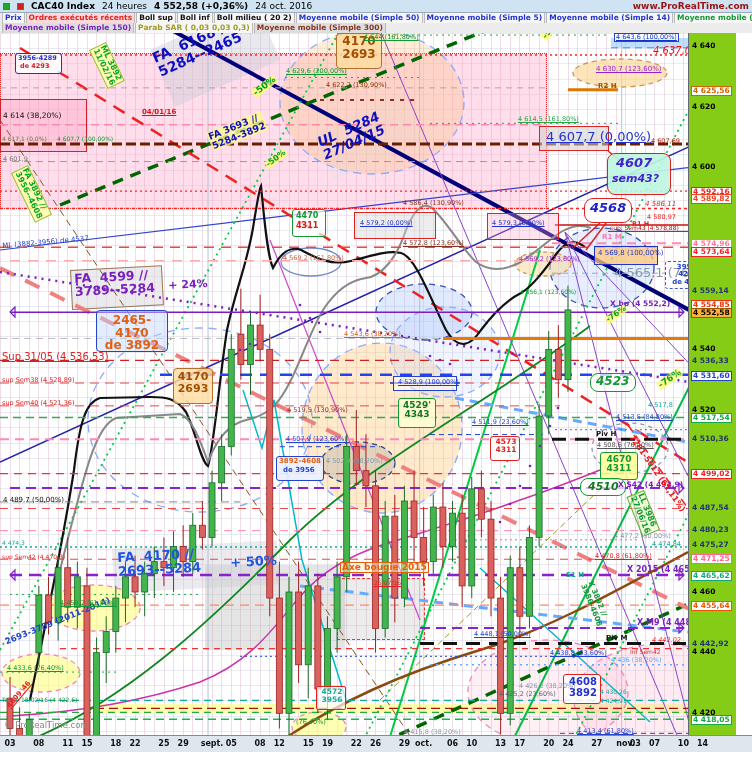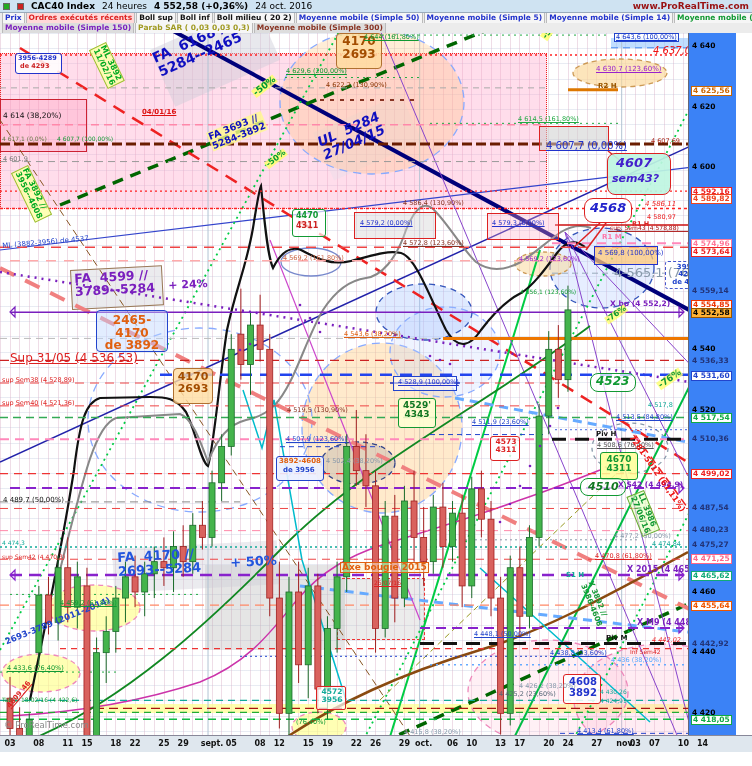--- a/index.html
+++ b/index.html
@@ -14,21 +14,21 @@
   .hdr .site{margin-left:auto;color:#991111;font-weight:bold;}
   .leg{position:absolute;left:0;width:752px;height:10px;background:#ececec;
        display:flex;align-items:center;gap:1px;font-size:7.5px;overflow:hidden;padding-left:2px;}
   #leg1{top:13px;} #leg2{top:23px;}
   .chip{display:inline-block;padding:8px 2px;background:#f6f6f6;border:1px solid #bbb;
         font-weight:bold;white-space:nowrap;line-height:8px;}
   #chart{position:absolute;left:0;top:33px;width:688px;height:702px;overflow:hidden;background:#fff;
     background-image:
       repeating-linear-gradient(to right, rgba(215,170,195,.40) 0 1px, transparent 1px 9.62px),
       repeating-linear-gradient(to bottom, rgba(205,212,228,.45) 0 1px, transparent 1px 15.17px);}
-  #yaxis{position:absolute;left:688px;top:33px;width:48px;height:702px;background:#3b82f6;
+  #yaxis{position:absolute;left:688px;top:33px;width:48px;height:702px;background:#84cc16;
          border-left:1px solid #667;font-size:7.5px;font-weight:bold;color:#000;}
   .ylab{position:absolute;left:2px;white-space:nowrap;line-height:8px;padding:0 1px;}
   #xaxis{position:absolute;left:0;top:735px;width:752px;height:17px;background:#dfe7ee;
          border-top:1px solid #889;font-size:8px;font-weight:bold;color:#111;}
   .xlab{position:absolute;top:3px;transform:translateX(-50%);white-space:nowrap;}
   #footer{position:absolute;left:0;top:752px;width:752px;height:14px;background:#000;color:#eee;
           font-family:"DejaVu Sans Mono",monospace;font-size:10px;line-height:14px;}
   #footer span{margin-left:280px;}
   .zone{position:absolute;}
   .ann{position:absolute;white-space:pre;line-height:1.05;pointer-events:none;}
@@ -366,21 +366,21 @@
       <div class="ann" style="left: 3px; top: 123px; color: rgb(119, 119, 119); font-size: 6.5px;"><div>4 601,9</div></div>
       <div class="ann" style="left: 364px; top: 1px; color: rgb(17, 153, 51); font-size: 6.5px; text-decoration: underline;"><div>4 644 (161,80%)</div></div>
       <div class="ann" style="left: 286px; top: 35px; color: rgb(17, 153, 51); font-size: 6.5px; text-decoration: underline;"><div>4 629,6 (200,00%)</div></div>
       <div class="ann" style="left: 326px; top: 49px; color: rgb(136, 51, 0); font-size: 6.5px;"><div>4 622,2 (130,90%)</div></div>
       <div class="ann" style="left: 614px; top: 0px; color: rgb(17, 51, 204); font-size: 6.5px; text-decoration: underline; background: rgba(255, 255, 255, 0.7); border: 1px solid rgb(34, 68, 204); padding: 0px 1px;"><div>4 643,6 (100,00%)</div></div>
       <div class="ann" style="left: 540px; top: 3px; color: rgb(0, 153, 51); font-size: 8.5px; font-weight: bold; background: rgba(255, 255, 110, 0.85); padding: 0px 1px; transform: rotate(-55deg); transform-origin: left top;"><div>-50%</div></div>
       <div class="ann" style="left: 653px; top: 13px; color: rgb(238, 17, 17); font-size: 10px; font-style: italic;"><div>4 637,06</div></div>
       <div class="ann" style="left: 596px; top: 33px; color: rgb(153, 34, 204); font-size: 7px; text-decoration: underline;"><div>4 630,7 (123,60%)</div></div>
       <div class="ann" style="left: 598px; top: 50px; color: rgb(153, 85, 0); font-size: 7px; font-weight: bold;"><div>R2 H</div></div>
       <div class="ann" style="left: 518px; top: 83px; color: rgb(34, 170, 68); font-size: 6.5px; text-decoration: underline;"><div>4 614,5 (161,80%)</div></div>
-      <div class="ann" style="left: 546px; top: 108px; color: rgb(34, 51, 204); font-size: 10px; text-decoration: underline;"><div>4 607,7 (0,00%)</div></div>
+      <div class="ann" style="left: 546px; top: 97px; color: rgb(34, 51, 204); font-size: 13px; text-decoration: underline;"><div>4 607,7 (0,00%)</div></div>
       <div class="ann" style="left: 651px; top: 105px; color: rgb(170, 34, 17); font-size: 6.5px;"><div>4 607,69</div></div>
       <div class="ann" style="left: 616px; top: 123px; color: rgb(68, 34, 204); font-size: 13px; font-weight: bold; font-style: italic;"><div>4607</div></div>
       <div class="ann" style="left: 612px; top: 140px; color: rgb(68, 34, 204); font-size: 11px; font-weight: bold; font-style: italic;"><div>sem43?</div></div>
       <div class="ann" style="left: 590px; top: 168px; color: rgb(34, 34, 204); font-size: 13px; font-weight: bold; font-style: italic;"><div>4568</div></div>
       <div class="ann" style="left: 596px; top: 188px; color: rgb(221, 34, 34); font-size: 6.5px; font-weight: bold; padding-left: 36px;"><div>R1 H</div></div>
       <div class="ann" style="left: 645px; top: 168px; color: rgb(238, 34, 34); font-size: 7px; font-style: italic;"><div>4 586,11</div></div>
       <div class="ann" style="left: 647px; top: 181px; color: rgb(238, 34, 34); font-size: 6.5px;"><div>4 580,97</div></div>
       <div class="ann" style="left: 610px; top: 192px; color: rgb(170, 17, 17); font-size: 6px;"><div>sup. Sem43 (4 578,88)</div></div>
       <div class="ann" style="left: 403px; top: 167px; color: rgb(136, 51, 34); font-size: 6.5px;"><div>4 586,4 (130,90%)</div></div>
       <div class="ann" style="left: 360px; top: 187px; color: rgb(34, 51, 204); font-size: 6.5px; text-decoration: underline;"><div>4 579,2 (0,00%)</div></div>
@@ -394,21 +394,21 @@
       <div class="ann" style="left: 598px; top: 217px; color: rgb(34, 51, 204); font-size: 7px; "><div>4 569,8 (100,00%)</div></div>
       <div class="ann" style="left: 614px; top: 233px; color: rgb(136, 153, 170); font-size: 13px;"><div>4 565,1 (76,40%)</div></div>
       <div class="ann" style="left: 668px; top: 231px; color: rgb(34, 68, 204); font-size: 7px; font-weight: bold; width: 40px; white-space: normal; text-align: center;">
         <div>3956-4289</div>
         <div>de 4311</div>
       </div>
       <div class="ann" style="left: 610px; top: 267px; color: rgb(122, 31, 190); font-size: 7.5px; font-weight: bold;"><div>X bp (4 552,2)</div></div>
       <div class="ann" style="left: 74px; top: 239px; color: rgb(122, 31, 190); font-size: 12.5px; font-weight: bold; transform: rotate(-3deg); transform-origin: left top;"><div>FA  4599 //</div><div>3789--5284</div></div>
       <div class="ann" style="left: 168px; top: 247px; color: rgb(122, 31, 190); font-size: 11px; font-weight: bold; transform: rotate(-3deg); transform-origin: left top;"><div>+ 24%</div></div>
       <div class="ann" style="left: 2px; top: 210px; color: rgb(34, 68, 204); font-size: 7px; transform: rotate(-5deg); transform-origin: left top;"><div>ML (3882-3956) de 4537</div></div>
-      <div class="ann" style="left: 10px; top: 319px; color: rgb(221, 34, 34); font-size: 12px; text-decoration: underline; text-align: right;"><div>Sup 31/05 (4 536,53)</div></div>
+      <div class="ann" style="left: 2px; top: 319px; color: rgb(221, 34, 34); font-size: 10px; text-decoration: underline; text-align: right;"><div>Sup 31/05 (4 536,53)</div></div>
       <div class="ann" style="left: 2px; top: 344px; color: rgb(221, 34, 34); font-size: 6.5px;"><div>sup Sem38 (4 528,89)</div></div>
       <div class="ann" style="left: 2px; top: 367px; color: rgb(221, 34, 34); font-size: 6.5px;"><div>sup Sem40 (4 521,36)</div></div>
       <div class="ann" style="left: 101px; top: 281px; color: rgb(224, 96, 16); font-size: 12px; font-weight: bold; width: 62px; white-space: normal; text-align: center;">
         <div>2465-4170</div>
         <div>de 3892</div>
       </div>
       <div class="ann" style="left: 344px; top: 298px; color: rgb(224, 96, 16); font-size: 6.5px; text-decoration: underline;"><div>4 543,6 (38,20%)</div></div>
       <div class="ann" style="left: 177px; top: 338px; color: rgb(163, 77, 0); font-size: 11px; font-weight: bold; width: 32px; white-space: normal; text-align: center;">
         <div>4170</div>
         <div>2693</div>

